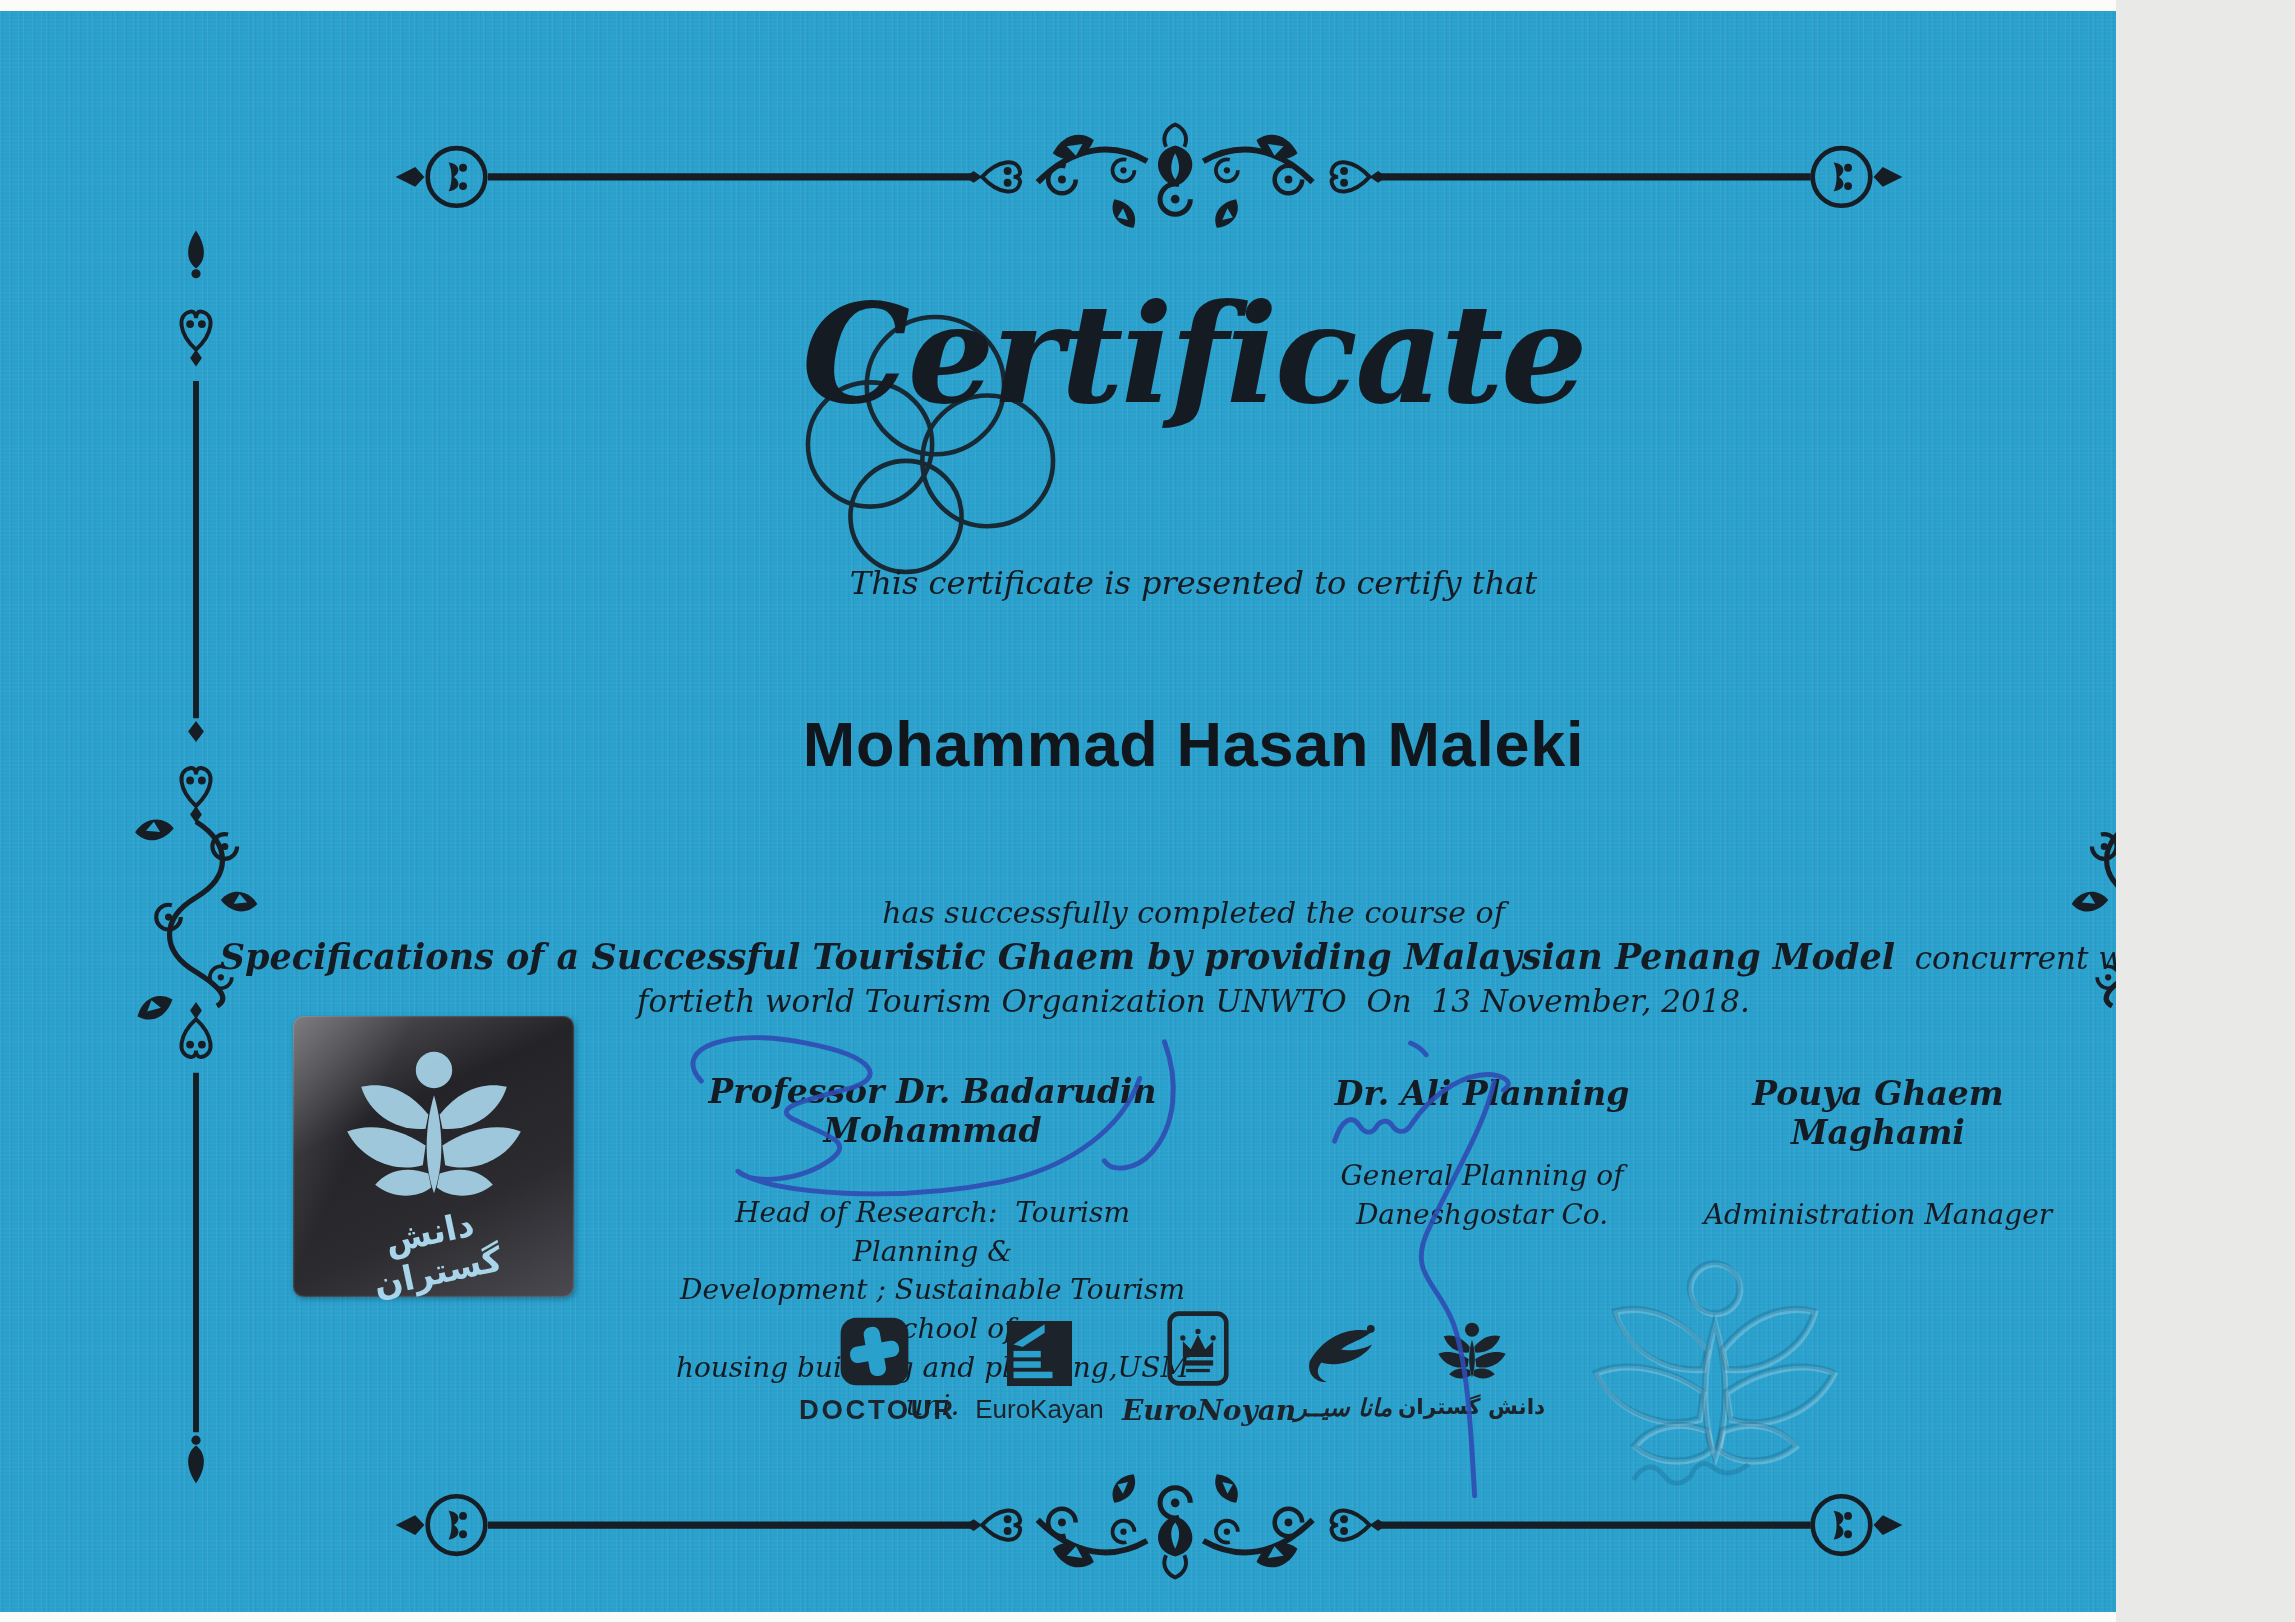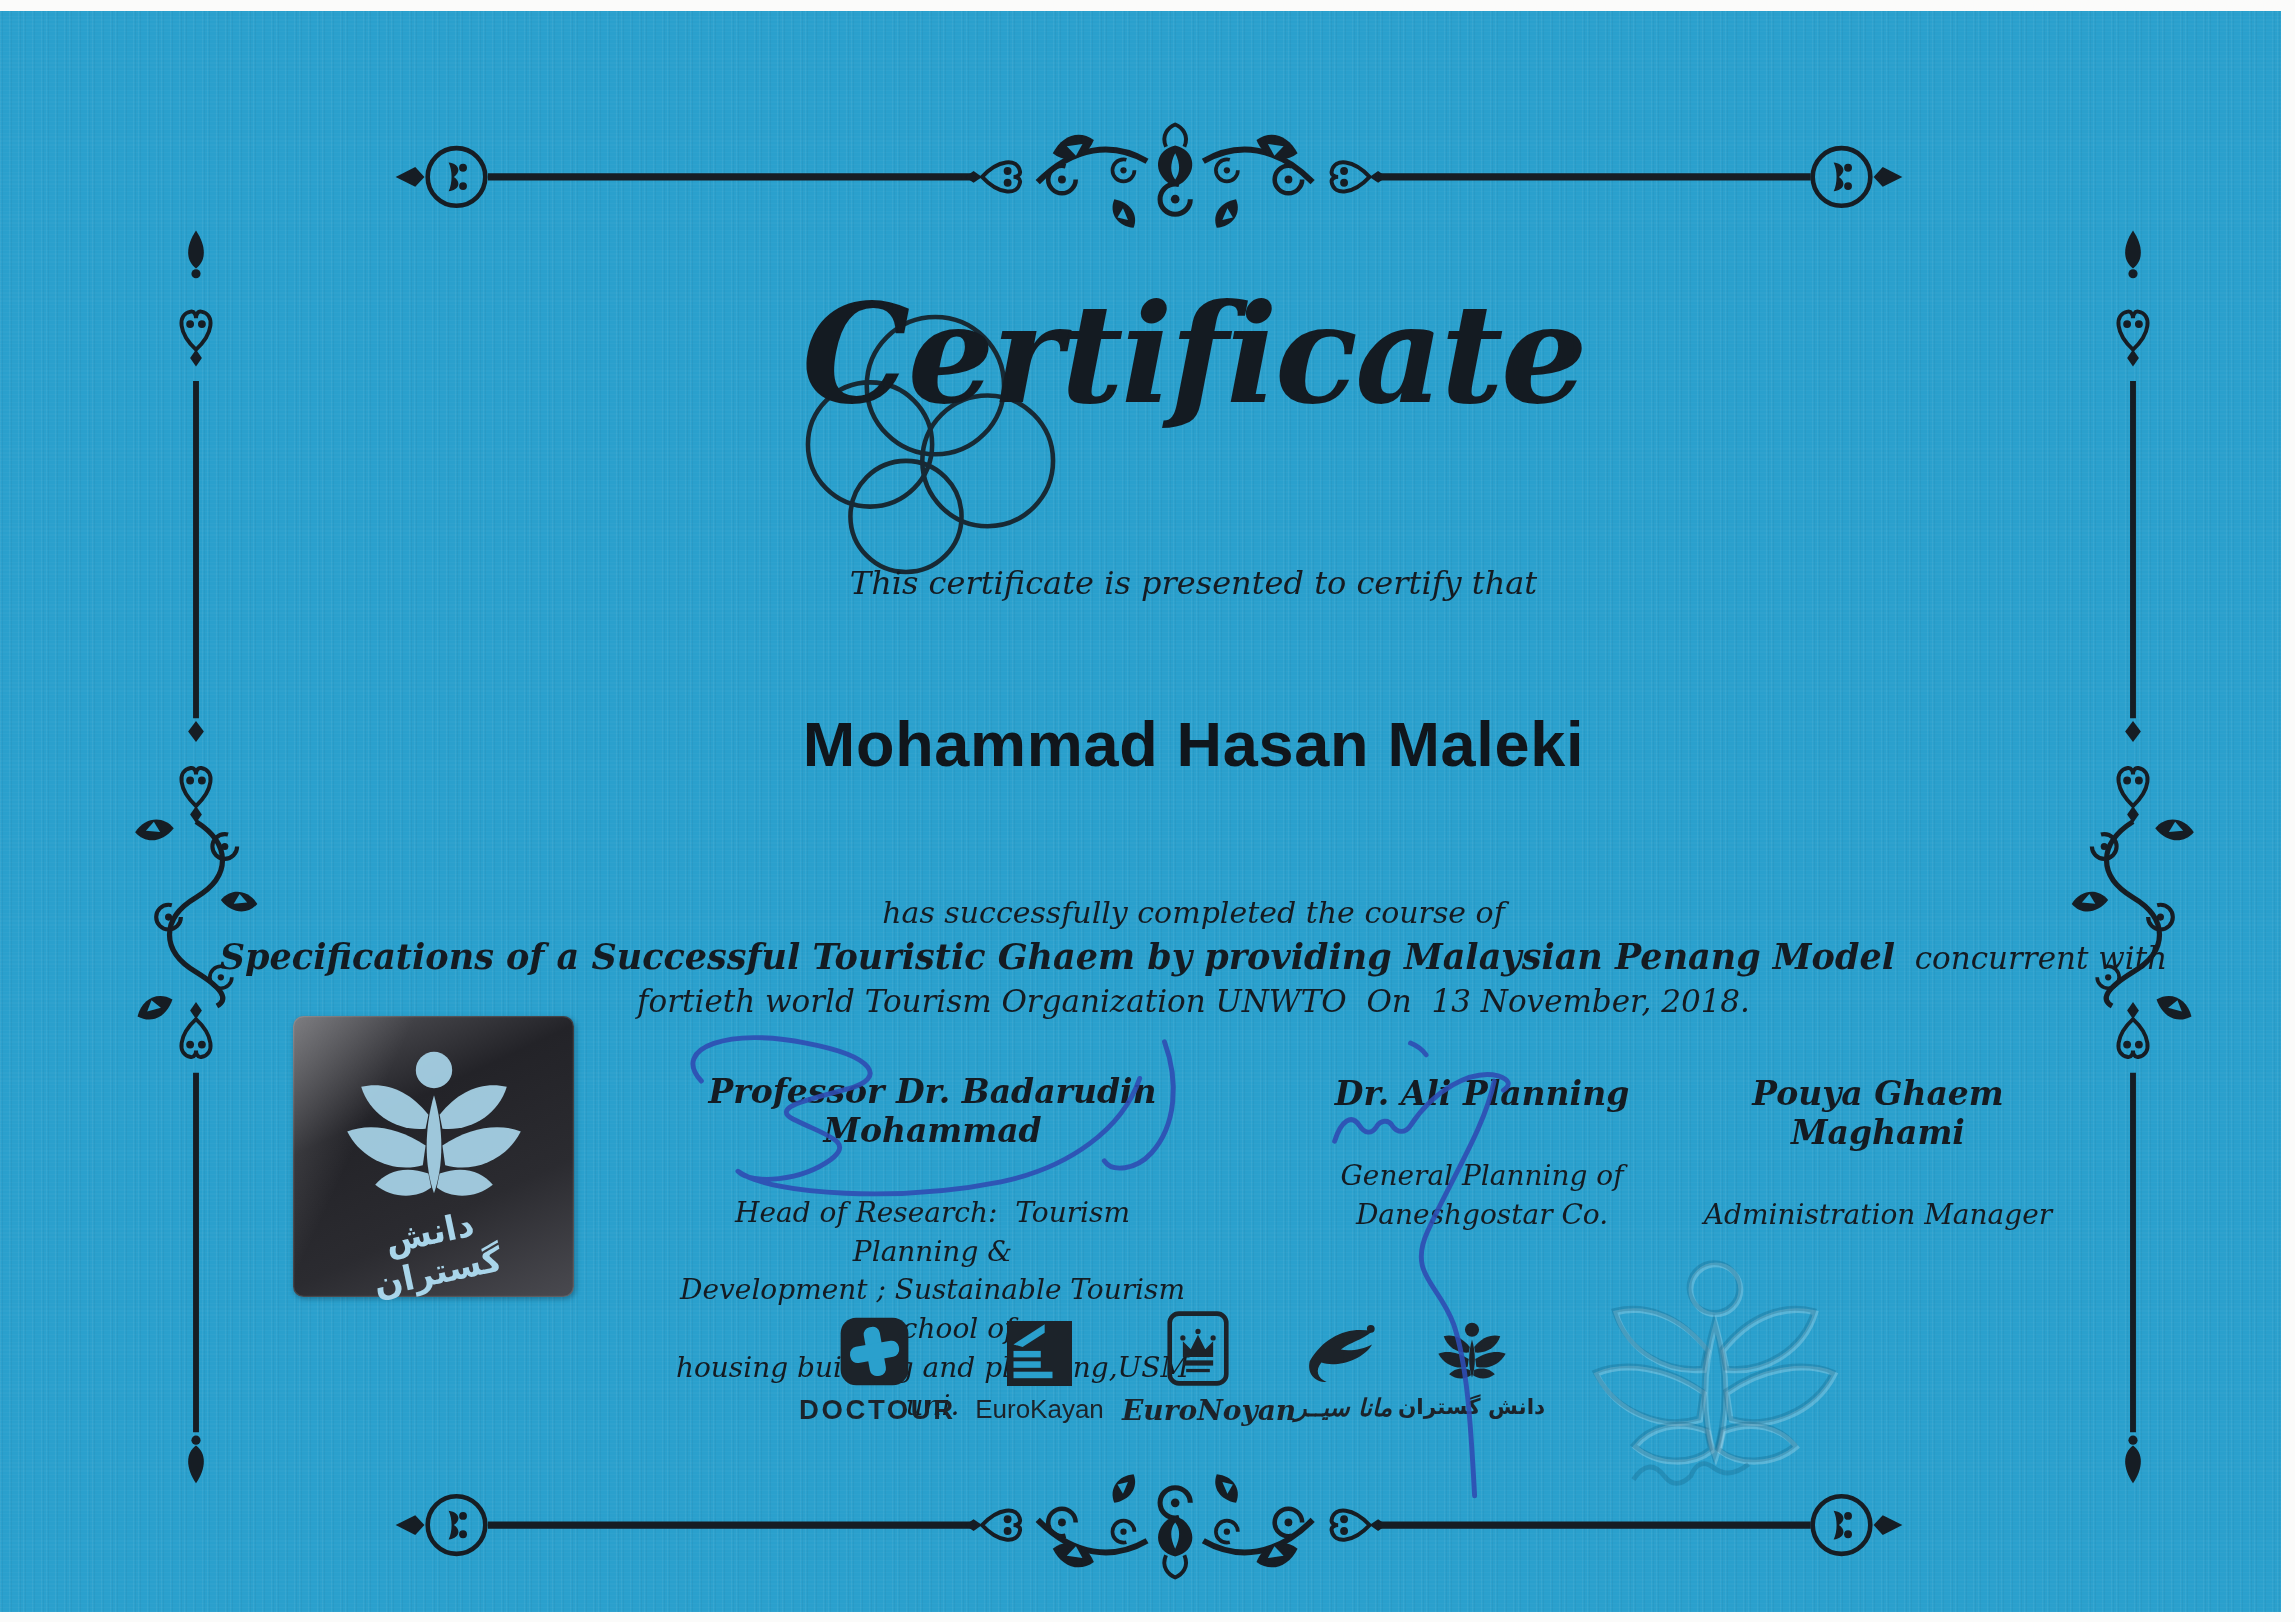--- a/index.html
+++ b/index.html
@@ -1,16 +1,16 @@
 <!DOCTYPE html>
 <html style="font-size:10.5px"><head>
 <meta charset="utf-8">
 <style>
   html,body{margin:0;padding:0;background:#e9e9e7;}
-  #canvas{position:relative;width:2295px;height:1623px;background:#fbfbfa;overflow:hidden;
+  #canvas{position:relative;width:2116px;height:1623px;background:#fbfbfa;overflow:hidden;
           font-family:"DejaVu Serif", serif;}
   
   #paper{position:absolute;left:0;top:10.5px;width:2281px;height:1601px;background:#2aa0cd;}
   #paper::before{content:"";position:absolute;inset:0;
      background:
        repeating-linear-gradient(90deg, rgba(255,255,255,.05) 0 0.7px, rgba(255,255,255,0) 0.7px 2px, rgba(0,0,0,.035) 2px 2.6px, rgba(0,0,0,0) 2.6px 4.6px),
        repeating-linear-gradient(0deg, rgba(255,255,255,.025) 0 1.3px, rgba(0,0,0,0) 1.3px 3.9px);
      pointer-events:none;}
   .ink{color:#141b22;}
   

